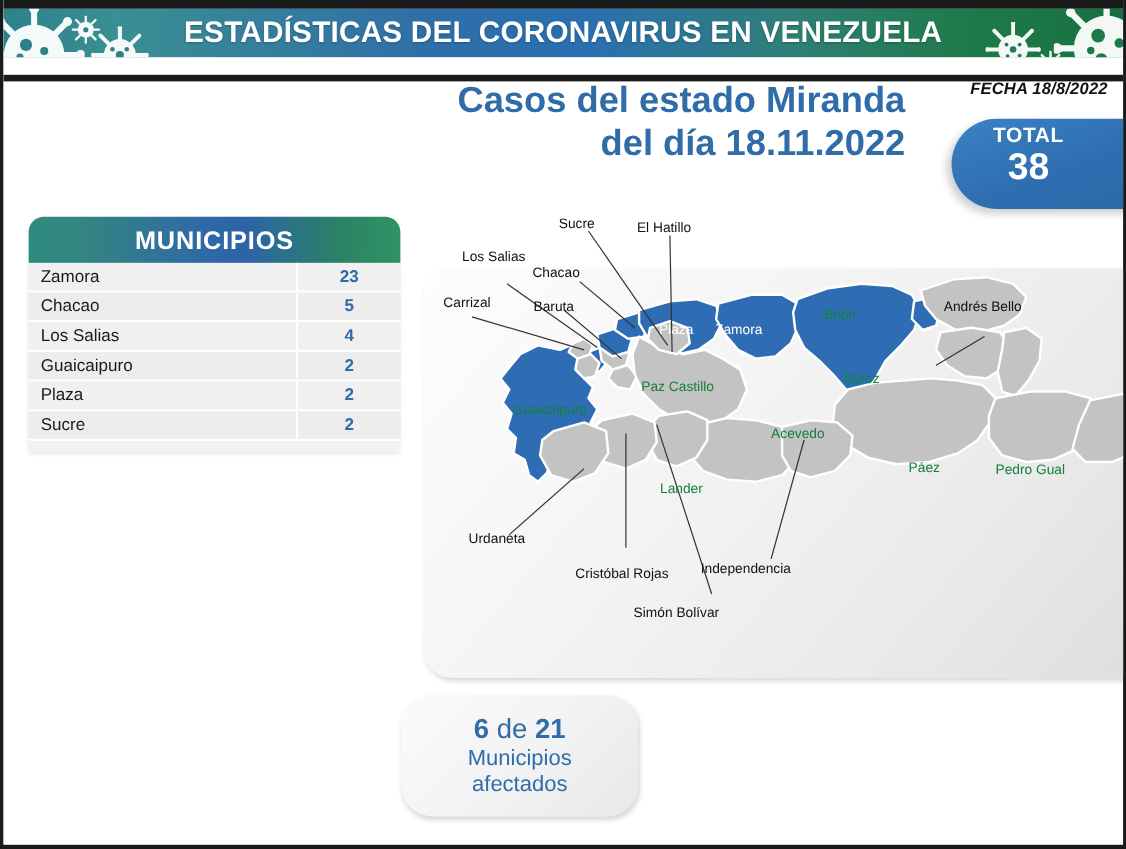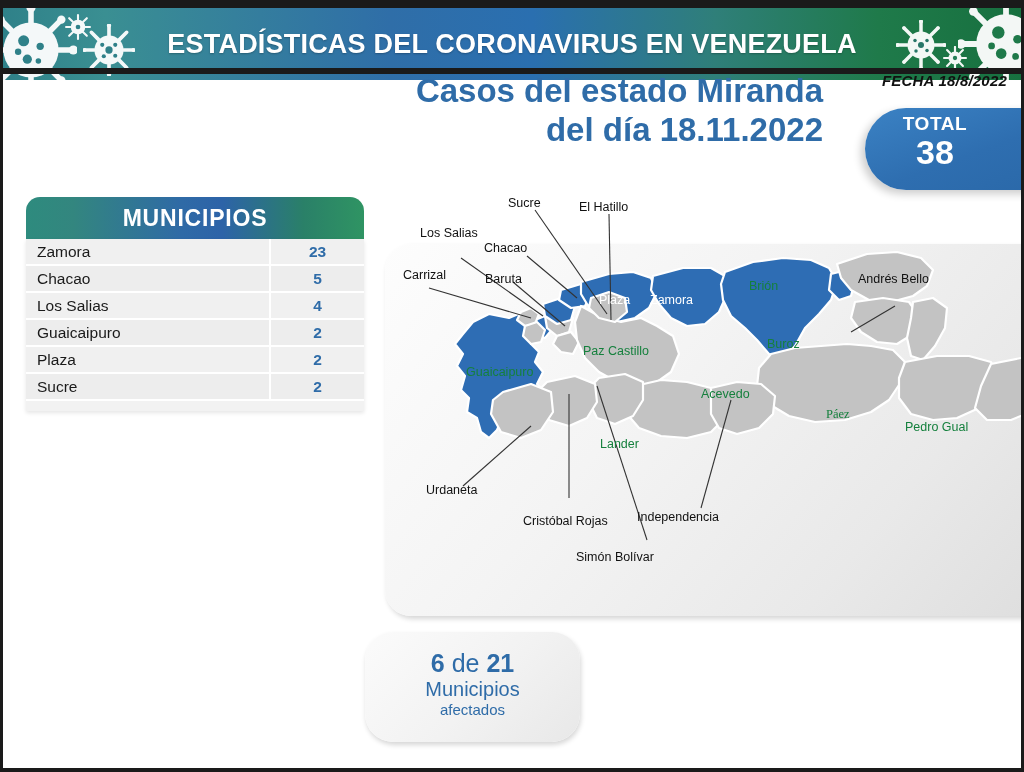--- a/index.html
+++ b/index.html
@@ -26,21 +26,21 @@
   .top-strip {
     position: absolute;
     left: 0; right: 0; top: 0;
     height: 8px;
     background: #1a1a1a;
   }
   .header-band {
     position: absolute;
     left: 0; right: 0;
     top: 8px;
-    height: 72px;
+    height: 44px;
     background: linear-gradient(90deg,
         #2f8189 0%,
         #3a8f92 10%,
         #2f6ea8 38%,
         #2a6fb0 52%,
         #2f7f79 70%,
         #1f7a4a 86%,
         #17703f 100%);
     overflow: hidden;
   }
@@ -242,21 +242,21 @@
     font-weight: normal;
   }
   .pill-line1 b { font-weight: bold; }
   .pill-line2 {
     display: block;
     font-size: 20px;
     line-height: 1.2;
   }
   .pill-line3 {
     display: block;
-    font-size: 15px;
+    font-size: 20px;
     line-height: 1.2;
   }
 </style>
 </head>
 <body>
 
 <div id="page">
 
   <div class="top-strip"></div>
 
@@ -556,21 +556,21 @@
   <div class="map-label" style="left:573px; top:550px;">Simón Bolívar</div>
   <div class="map-label" style="left:634px; top:510px;">Independencia</div>
 
   <div class="map-inner-label dim" style="left:463px; top:365px;">Guaicaipuro</div>
   <div class="map-inner-label" style="left:596px; top:293px;">Plaza</div>
   <div class="map-inner-label" style="left:647px; top:293px;">Zamora</div>
   <div class="map-inner-label dim" style="left:580px; top:344px;">Paz Castillo</div>
   <div class="map-inner-label dim" style="left:746px; top:279px;">Brión</div>
   <div class="map-inner-label dim" style="left:764px; top:337px;">Buroz</div>
   <div class="map-inner-label dim" style="left:698px; top:387px;">Acevedo</div>
-  <div class="map-inner-label dim" style="left:823px; top:407px;font-family:Liberation Serif, serif;">Páez</div>
+  <div class="map-inner-label dim" style="left:823px; top:418px;">Páez</div>
   <div class="map-inner-label dim" style="left:902px; top:420px; width:42px;">Pedro Gual</div>
   <div class="map-inner-label dim" style="left:597px; top:437px;">Lander</div>
 
   <div class="bottom-pill">
     <div class="pill-line1">
       <b>6</b>
       <span>de</span>
       <b>21</b>
     </div>
     <span class="pill-line2">Municipios</span>

